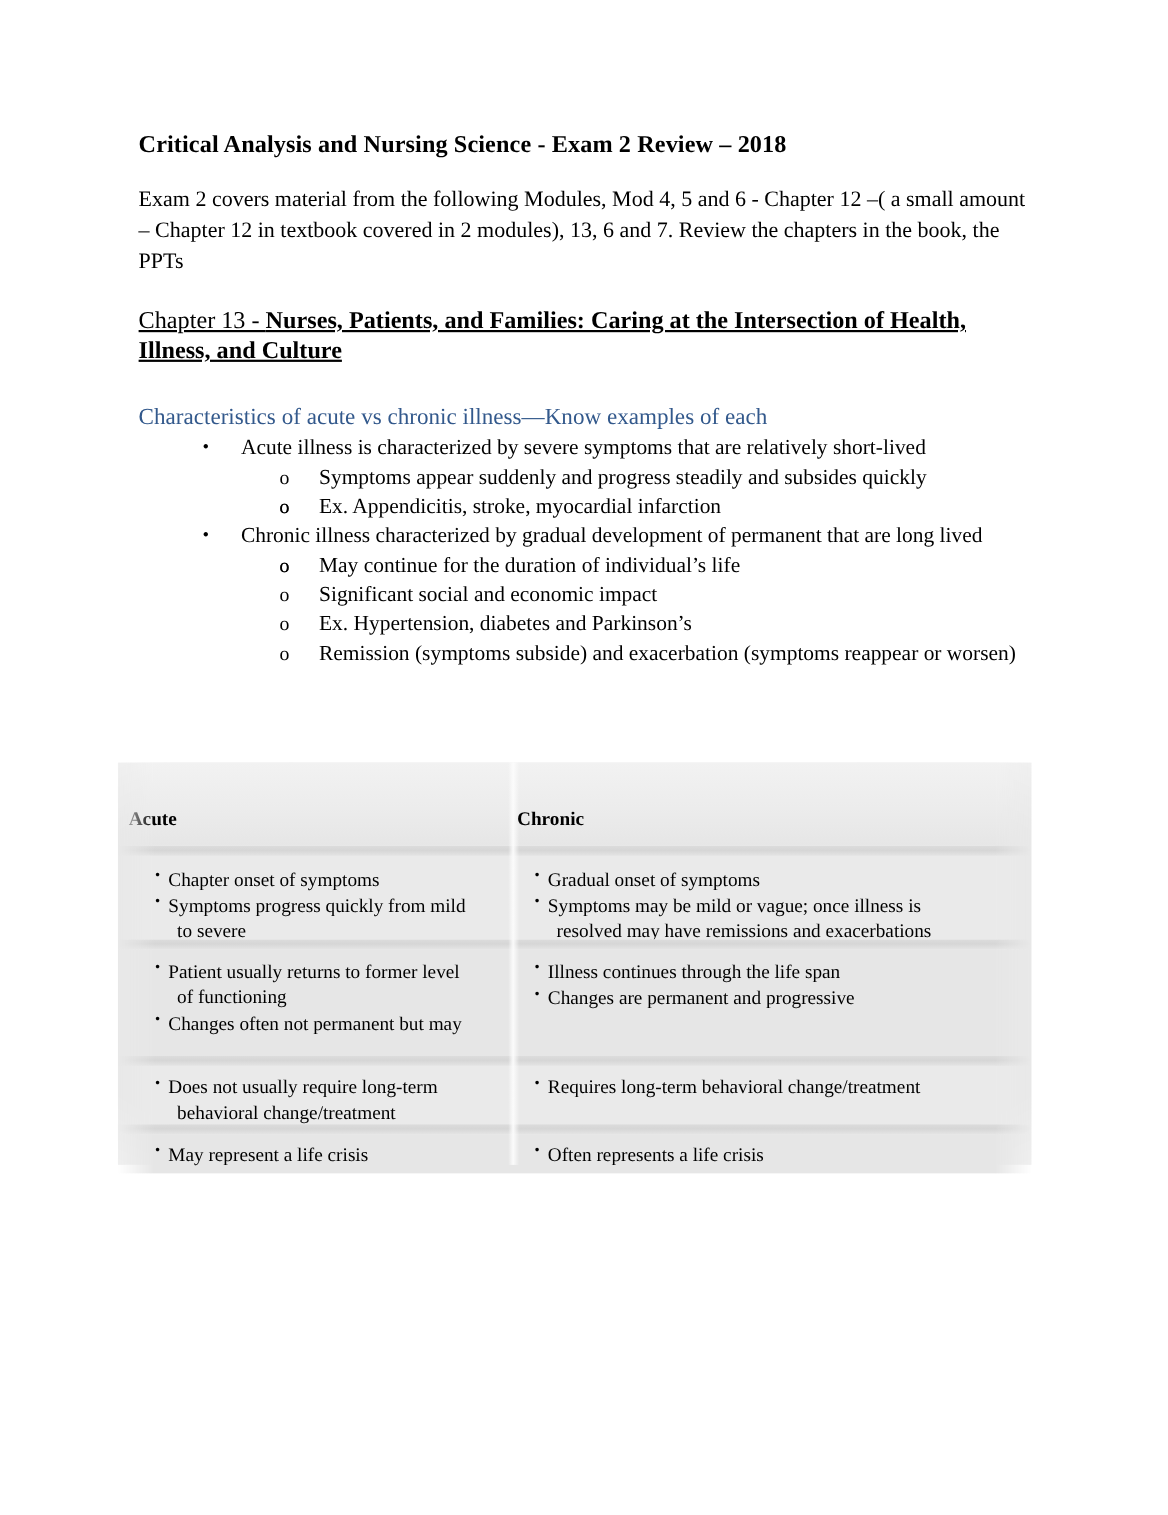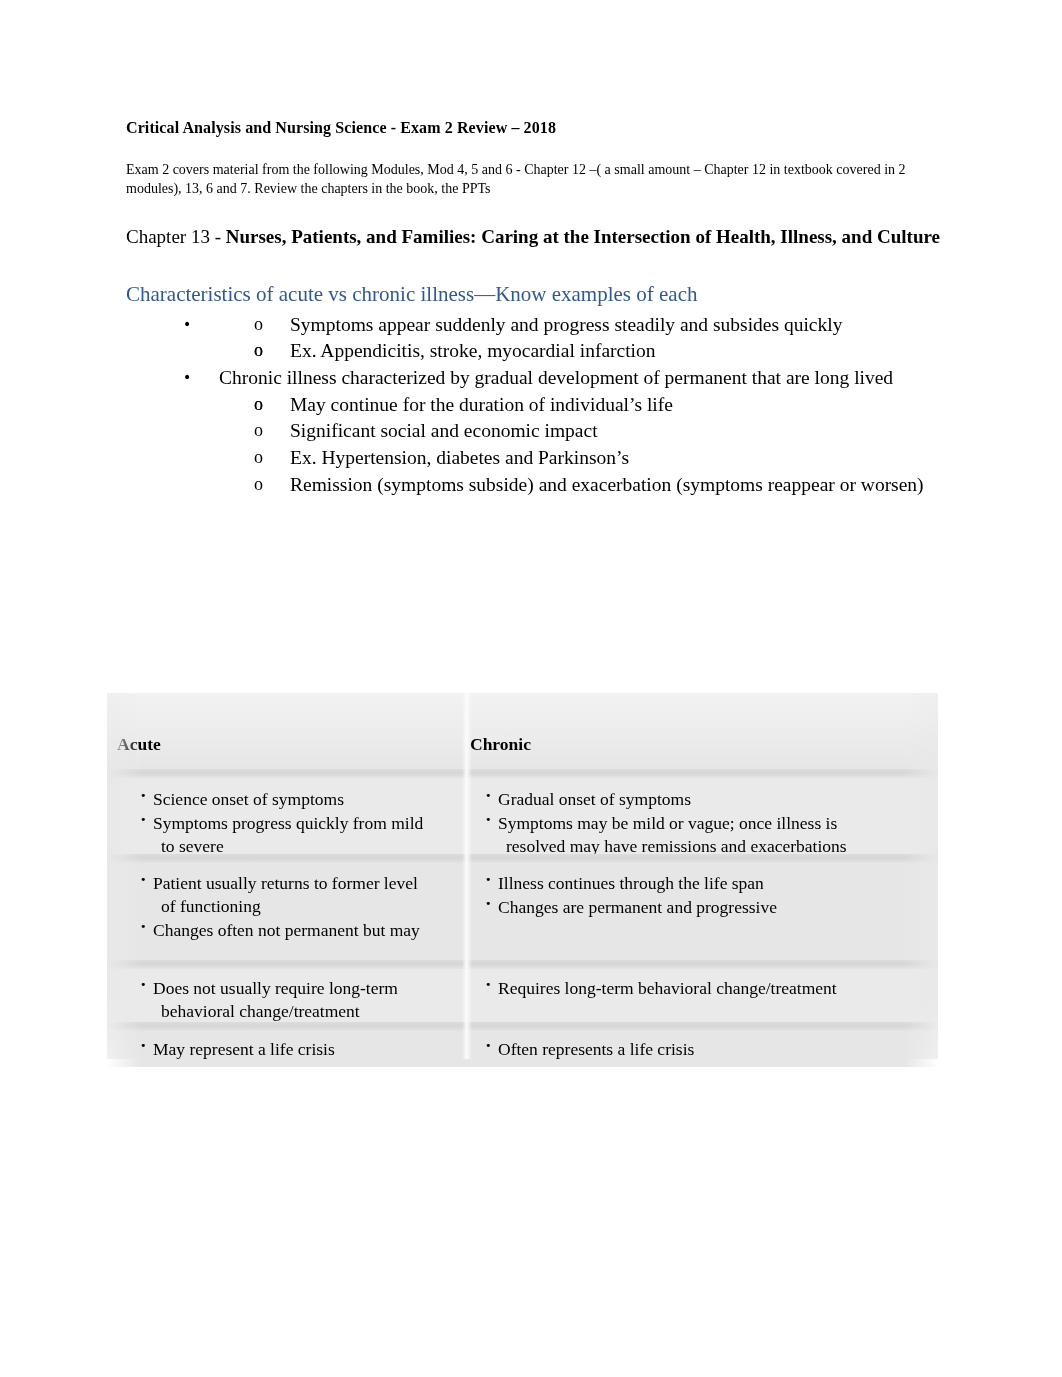--- a/index.html
+++ b/index.html
@@ -25,40 +25,41 @@
 
   .content {
     position: absolute;
     left: 126px;
     top: 118px;
     width: 818px;
   }
 
   
   .doc-title {
-    font-size: 16px;
+    font-size: 22px;
     font-weight: bold;
     line-height: 1.22;
     margin: 0 0 22px 0;
     letter-spacing: 0.1px;
   }
 
   
   .body-para {
-    font-size: 14px;
+    font-size: 20px;
     line-height: 1.42;
     margin: 0 0 26px 0;
     text-align: left;
   }
 
   
   .chapter-line {
-    font-size: 19px;
+    font-size: 22px;
     line-height: 1.22;
     margin: 0 0 34px 0;
+    text-decoration: underline;
   }
   .chapter-line .chapter-label {
     font-weight: normal;
   }
   .chapter-line .chapter-title {
     font-weight: bold;
   }
 
   
   .heading-blue {
@@ -234,20 +235,21 @@
     <p class="chapter-line">
       <span class="chapter-label">Chapter 13 - </span><span class="chapter-title">Nurses, Patients, and Families: Caring at the Intersection of Health, Illness, and Culture</span>
     </p>
 
     <h2 class="heading-blue">Characteristics of acute vs chronic illness—Know examples of each</h2>
 
     <ul class="lvl1">
 
       <li class="l1">
         <span class="b1">•</span>
+        <span>Acute illness is characterized by severe symptoms that are relatively short-lived</span>
         <ul class="lvl2">
           <li class="l2">
             <span class="b2">o</span>
             <span>Symptoms appear suddenly and progress steadily and subsides quickly</span>
           </li>
           <li class="l2">
             <span class="b2">o</span>
           </li>
           <li class="l2">
             <span class="b2">o</span>
@@ -294,21 +296,21 @@
         <span class="h-cell h-acute">Acute</span>
         <span class="h-cell h-chronic">Chronic</span>
       </div>
 
       <div class="rowsep" style="top:76px;"></div>
       <div class="tbl-row" style="top:85px; height:76px;">
         <div class="cell c-left" style="top:10px;">
           <ul>
             <li>
               <span class="tb">•</span>
-              <span>Science onset of symptoms</span>
+              <span>Chapter onset of symptoms</span>
             </li>
             <li>
               <span class="tb">•</span>
               <span>Symptoms progress quickly from mild</span>
               <span class="wrap2">to severe</span>
             </li>
           </ul>
         </div>
         <div class="cell c-right" style="top:10px;">
           <ul>

